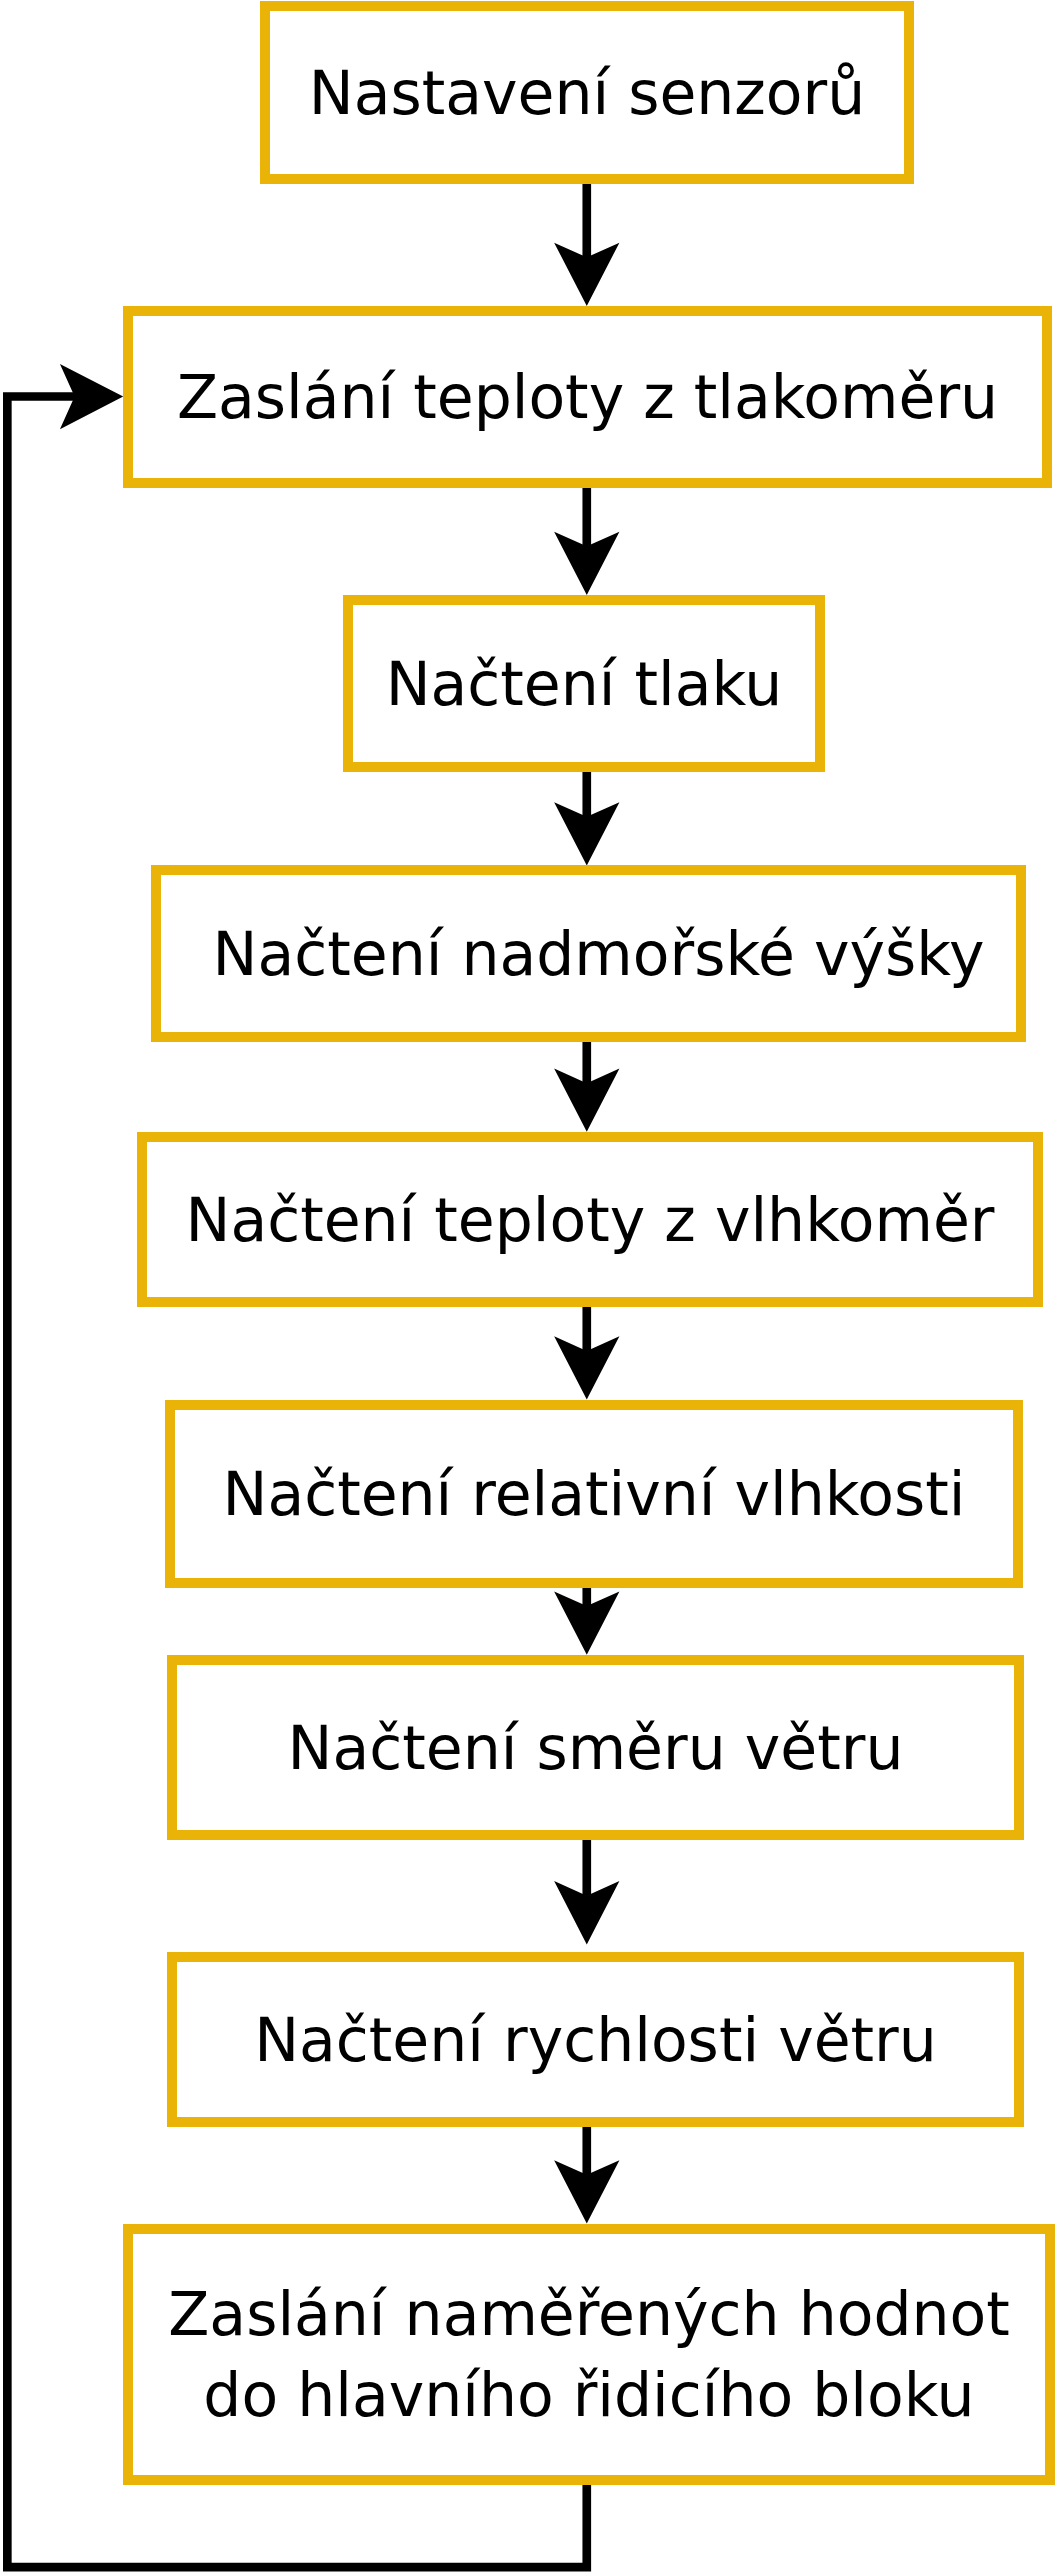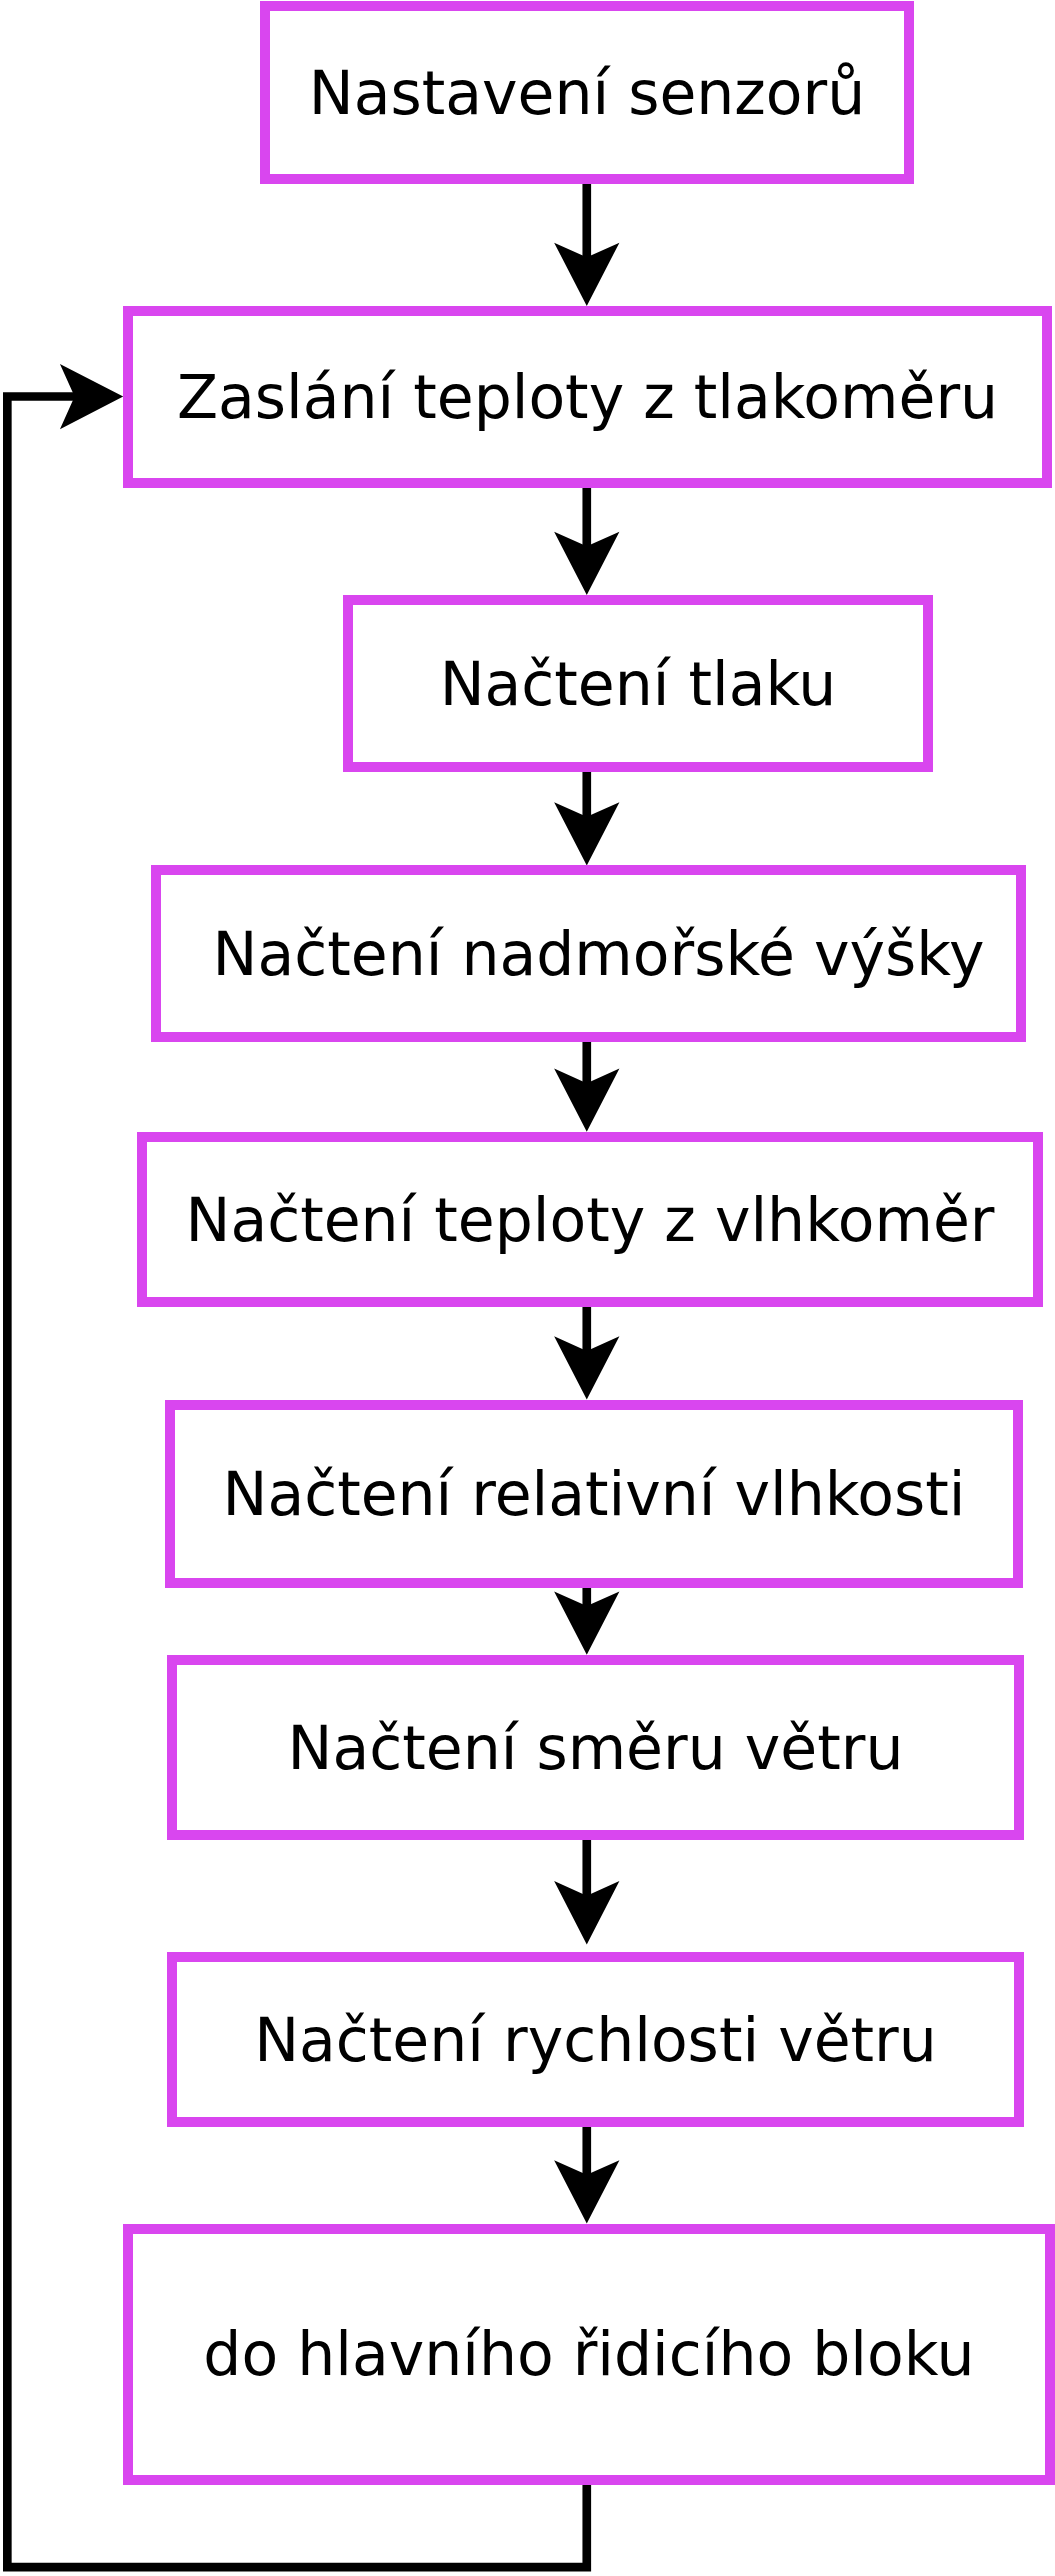--- a/index.html
+++ b/index.html
@@ -8,36 +8,36 @@
     width:1055px;height:2576px;
     background:#ffffff;
     font-family:"DejaVu Sans","Liberation Sans",sans-serif;
     color:#000;
     overflow:hidden;
   }
   .connector-layer{position:absolute;left:0;top:0;width:1055px;height:2576px;}
   .box{
     position:absolute;
     box-sizing:border-box;
-    border:10px solid #d946ef;
+    border:10px solid #eab308;
     background:#fff;
     display:flex;
     align-items:center;
     justify-content:center;
     text-align:center;
     font-size:60px;
     line-height:1.3;
     white-space:nowrap;
   }
   .box.multiline{white-space:normal;line-height:1.35;flex-direction:column;}
   .box .lbl{display:block;}
   
   .b1{left:260px;top:1.3px;width:654px;height:183px;}
   .b2{left:123px;top:306px;width:929px;height:182px;}
-  .b3{left:343px;top:595px;width:590px;height:177px;}
+  .b3{left:343px;top:595px;width:482px;height:177px;}
   .b4{left:151px;top:865px;width:875px;height:177px;padding-left:20px;}
   .b5{left:137px;top:1132px;width:906px;height:175px;}
   .b6{left:165px;top:1400px;width:858px;height:188px;}
   .b7{left:167px;top:1655px;width:857px;height:185px;}
   .b8{left:167px;top:1944px;width:857px;height:175px;margin-top:8px;}
   .b9{left:123px;top:2224px;width:932px;height:261px;}
 </style>
 </head>
 <body>
 
@@ -94,17 +94,18 @@
 
   <div class="box b7">
     <span class="lbl">Načtení směru větru</span>
   </div>
 
   <div class="box b8">
     <span class="lbl">Načtení rychlosti větru</span>
   </div>
 
   <div class="box b9 multiline">
+    <span class="lbl">Zaslání naměřených hodnot</span>
     <span class="lbl">do hlavního řidicího bloku</span>
   </div>
 
 </div>
 
 
 </body></html>

